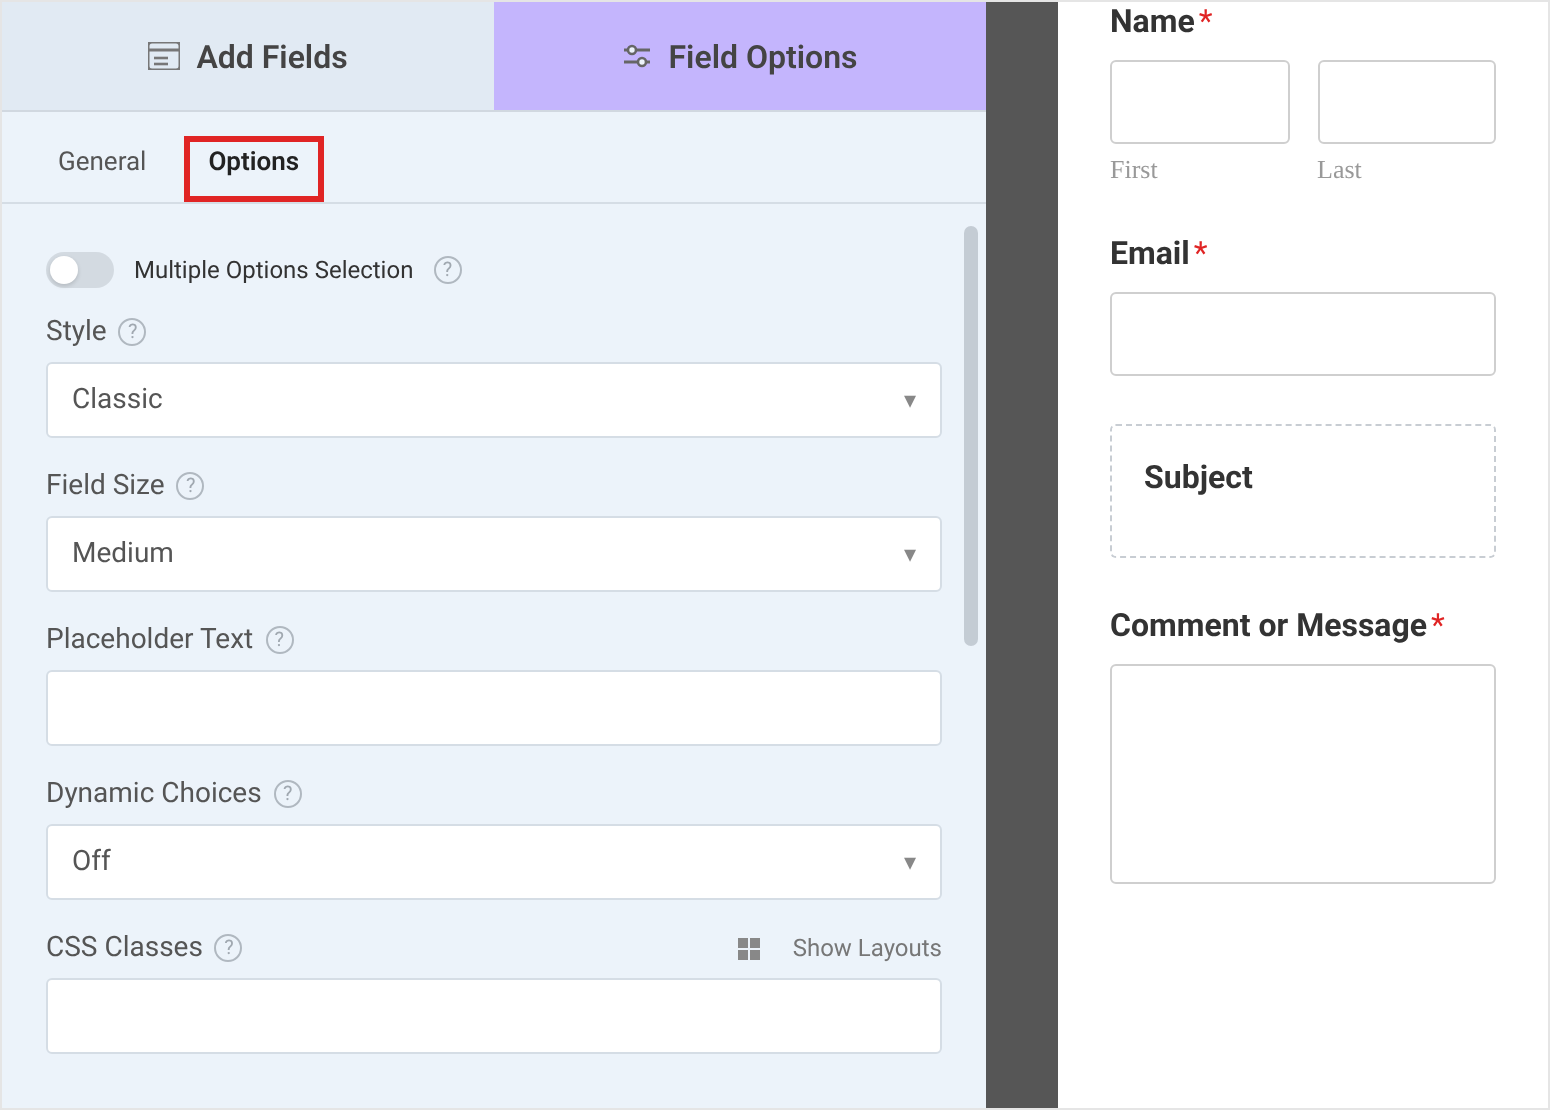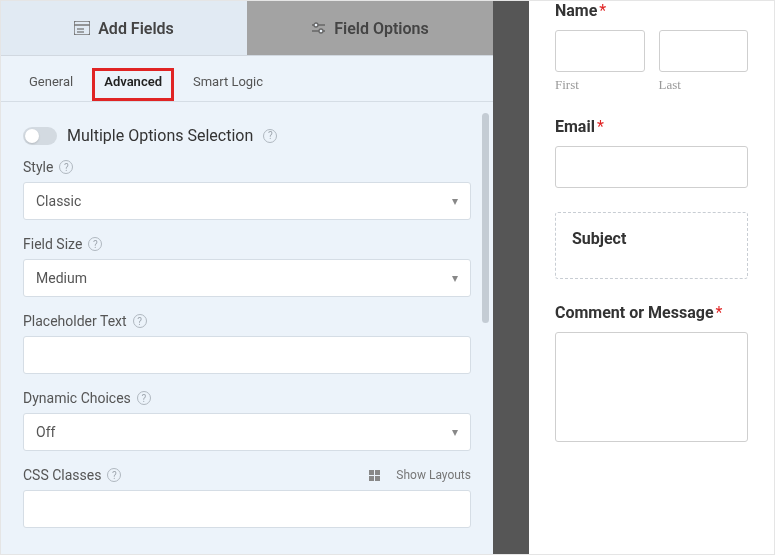--- a/index.html
+++ b/index.html
@@ -38,21 +38,21 @@
     display: flex;
     align-items: center;
     justify-content: center;
     gap: 8px;
     font-size: 16px;
     font-weight: 600;
     color: #444;
     cursor: pointer;
   }
   .top-tab.active {
-    background: #a3a3a3;
+    background: #c4b5fd;
   }
   .top-tab .icon { color: #666; display:flex; }
   .sub-tabs {
     display: flex;
     gap: 18px;
     padding: 12px 22px 0 22px;
     border-bottom: 1px solid #d5dde5;
     margin-bottom: 4px;
   }
   .sub-tab {
@@ -106,21 +106,21 @@
   }
   .toggle::after {
     content: "";
     position: absolute;
     left: 2px; top: 2px;
     width: 14px; height: 14px;
     background: #fff;
     border-radius: 50%;
     box-shadow: 0 1px 2px rgba(0,0,0,.15);
   }
-  .toggle-label { font-size: 16px; color: #333; }
+  .toggle-label { font-size: 12px; color: #333; }
   .field-group { margin-bottom: 16px; }
   .field-label {
     display: flex;
     align-items: center;
     gap: 6px;
     font-size: 14px;
     color: #555;
     margin-bottom: 7px;
   }
   .help-icon {
@@ -258,23 +258,22 @@
               <circle cx="10" cy="10" r="2" fill="#ecf3fa" stroke="#666" stroke-width="1.3"></circle>
             </svg>
         </span>
         <span>Field Options</span>
       </div>
     </div>
 
     <div class="sub-tabs">
       <div class="sub-tab">General</div>
       <div class="sub-tab active">
-        <span class="highlight-box">Advanced</span>
-      </div>
-      <div class="sub-tab">Smart Logic</div>
+        <span class="highlight-box">Options</span>
+      </div>
     </div>
 
     <div class="panel-body">
       <div class="toggle-row">
         <div class="toggle"></div>
         <span class="toggle-label">Multiple Options Selection</span>
         <span class="help-icon">?</span>
       </div>
 
       <div class="field-group">

